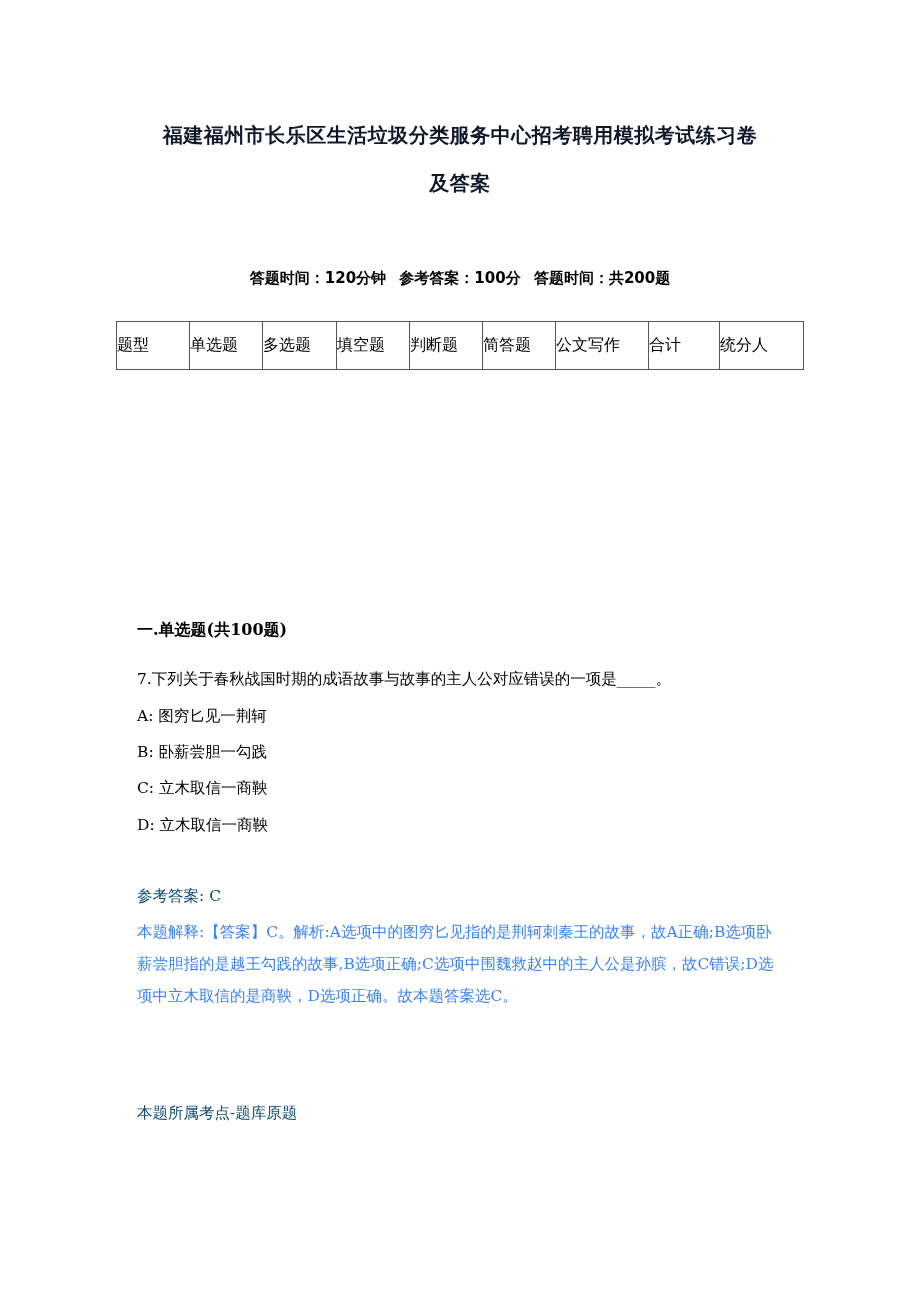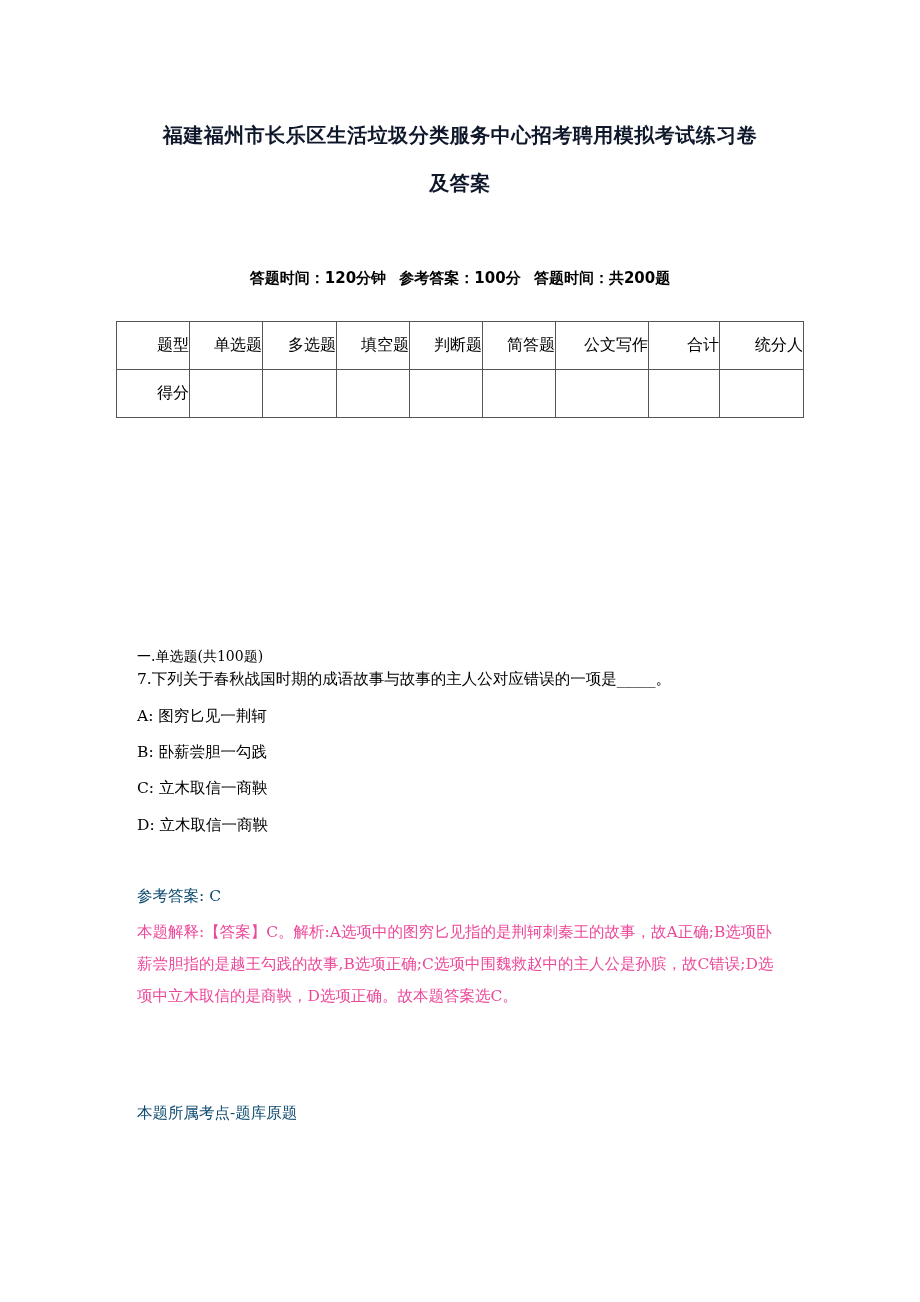--- a/index.html
+++ b/index.html
@@ -44,47 +44,47 @@
     table.score {
       position: absolute;
       top: 321px;
       left: 116px;
       border-collapse: collapse;
       font-family: "DejaVu Sans", "Liberation Sans", sans-serif;
       font-size: 16px;
     }
     table.score td {
       border: 1px solid #555;
-      text-align: right;
+      text-align: left;
       height: 47px;
       padding: 0;
     }
 
     .section-heading {
       position: absolute;
-      top: 648px;
+      top: 620px;
       left: 137px;
       font-family: "DejaVu Serif", "Liberation Serif", serif;
-      font-weight: normal;
-      font-size: 14px;
+      font-weight: bold;
+      font-size: 16px;
     }
     .text {
       position: absolute;
       left: 137px;
       font-size: 15.5px;
       white-space: nowrap;
     }
     .red { color: #0c4a6e; }
     .para {
       position: absolute;
       left: 137px;
       width: 650px;
       font-size: 15.5px;
       line-height: 32px;
-      color: #ec4899;
+      color: #3b82f6;
     }
   </style>
 </head>
 <body>
 
 <div class="title line1">福建福州市长乐区生活垃圾分类服务中心招考聘用模拟考试练习卷</div>
 <div class="title line2">及答案</div>
 
 <div class="meta">
   <span>答题时间：120分钟</span>
@@ -98,31 +98,20 @@
     <td style="width:72px">题型</td>
     <td style="width:72px">单选题</td>
     <td style="width:73px">多选题</td>
     <td style="width:72px">填空题</td>
     <td style="width:72px">判断题</td>
     <td style="width:72px">简答题</td>
     <td style="width:92px">公文写作</td>
     <td style="width:70px">合计</td>
     <td style="width:83px">统分人</td>
   </tr>
-  <tr>
-    <td>得分</td>
-    <td></td>
-    <td></td>
-    <td></td>
-    <td></td>
-    <td></td>
-    <td></td>
-    <td></td>
-    <td></td>
-  </tr>
 </tbody>
   </table>
 
 <div class="section-heading">一.单选题(共100题)</div>
 
 <div class="text" style="top:669px">7.下列关于春秋战国时期的成语故事与故事的主人公对应错误的一项是_____。</div>
 <div class="text" style="top:706px">A: 图穷匕见一荆轲</div>
 <div class="text" style="top:742px">B: 卧薪尝胆一勾践</div>
 <div class="text" style="top:778px">C: 立木取信一商鞅</div>
 <div class="text" style="top:815px">D: 立木取信一商鞅</div>

